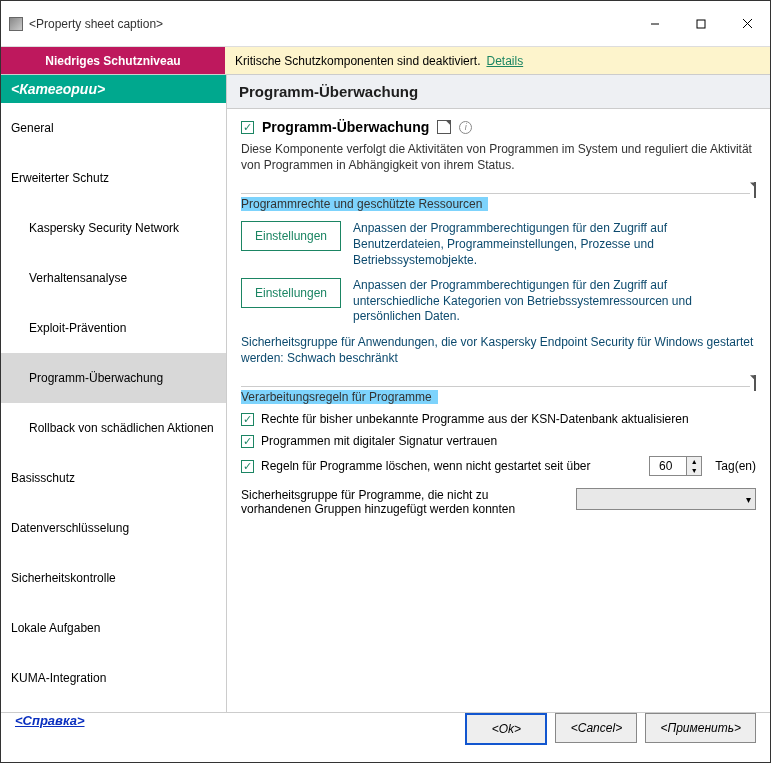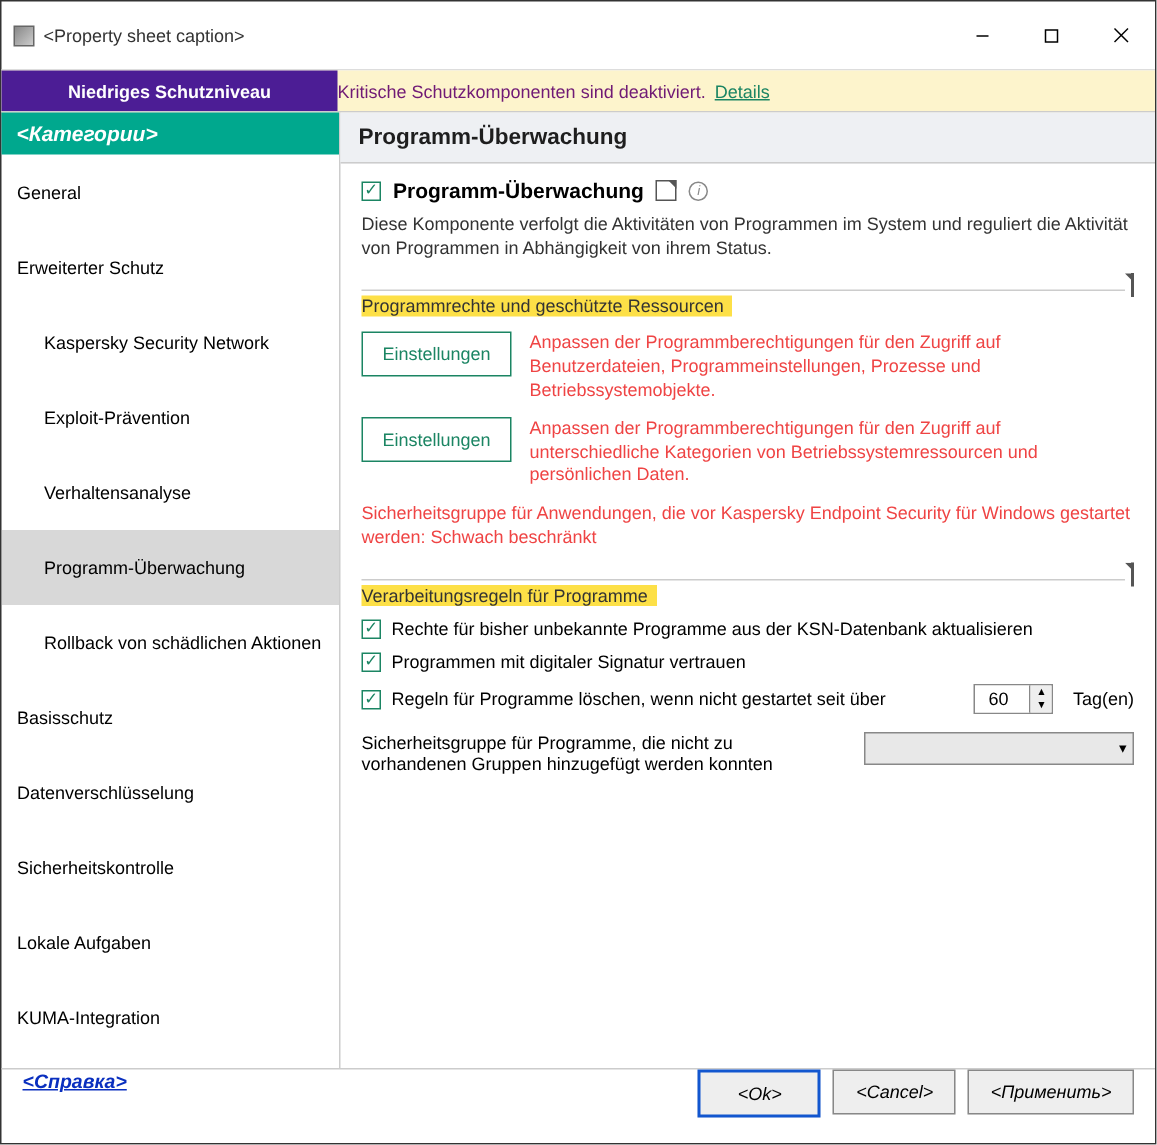--- a/index.html
+++ b/index.html
@@ -5,46 +5,46 @@
 * { box-sizing: border-box; margin: 0; padding: 0; font-family: "Segoe UI", Tahoma, sans-serif; font-size: 12px; }
 body { background: #999; }
 .window { width: 771px; height: 763px; background: #fff; border: 1px solid #333; display: flex; flex-direction: column; position: relative; }
 .titlebar { height: 46px; display: flex; align-items: center; justify-content: space-between; padding: 0 0 0 8px; border-bottom: 1px solid #ddd; }
 .titlebar-left { display: flex; align-items: center; gap: 6px; }
 .app-icon { width: 14px; height: 14px; background: linear-gradient(135deg,#888,#ccc); border:1px solid #666; }
 .title-text { color:#333; }
 .win-controls { display:flex; }
 .win-btn { width:46px; height:30px; display:flex; align-items:center; justify-content:center; font-size:14px; cursor:default; }
 .alert-bar { height:28px; background:#fdf4cc; display:flex; align-items:center; border-bottom:1px solid #ccc; }
-.alert-badge { background:#4c1d95; color:#fff; font-weight:bold; width:224px; height:100%; display:flex; align-items:center; justify-content:center; }
-.alert-text { color:#701a75; }
+.alert-badge { background:#be185d; color:#fff; font-weight:bold; width:224px; height:100%; display:flex; align-items:center; justify-content:center; }
+.alert-text { padding-left:10px; color:#000000; }
 .alert-link { color:#1b8563; text-decoration:underline; margin-left:6px; cursor:pointer; }
 .body { flex:1; display:flex; min-height:0; }
 .sidebar { width:226px; border-right:1px solid #ccc; display:flex; flex-direction:column; }
 .sidebar-header { background:#00a88e; color:#fff; font-weight:bold; font-style:italic; padding:6px 10px; font-size:14px; }
 .nav { flex:1; overflow:auto; }
 .nav-item { padding:18px 10px; cursor:default; color:#000; }
 .nav-item.sub { padding-left:28px; }
 .nav-item.active { background:#d8d8d8; }
 .content { flex:1; display:flex; flex-direction:column; min-height:0; }
 .content-header { background:#eef0f3; padding:8px 12px; border-bottom:1px solid #ccc; font-size:15px; font-weight:600; color:#1e1e1e; }
 .content-body { flex:1; padding:10px 14px; overflow:auto; }
 .section-title-row { display:flex; align-items:center; gap:8px; }
 .section-title { font-weight:bold; font-size:14px; }
 .icon-sq { width:14px; height:14px; border:1px solid #555; position:relative; }
 .icon-sq::after { content:""; position:absolute; right:-1px; top:-1px; width:6px; height:6px; background:#555; clip-path:polygon(0 0,100% 0,100% 100%); }
 .info-icon { width:13px; height:13px; border:1px solid #888; border-radius:50%; display:inline-flex; align-items:center; justify-content:center; font-size:9px; font-style:italic; color:#888; }
 .desc { margin-top:6px; color:#333; line-height:1.35; }
 .fieldset { margin-top:14px; border:none; position:relative; padding-top:10px; }
 .fieldset::before { content:""; position:absolute; left:0; right:0; top:6px; height:1px; background:#ccc; }
-.fieldset-label { position:relative; background:#fde047; display:inline-block; padding-right:6px; z-index:1; margin-top:-16px; color:#333; }
+.fieldset-label { position:relative; background:#7dd3fc; display:inline-block; padding-right:6px; z-index:1; margin-top:-16px; color:#333; }
 .fieldset-icon { position:absolute; right:0; top:-4px; background:#fff; padding-left:4px; }
 .row { display:flex; align-items:flex-start; gap:12px; margin-top:10px; }
 .btn-green { border:1px solid #1b8563; color:#1b8563; background:#fff; padding:7px 0; width:100px; text-align:center; cursor:default; }
-.row-text { flex:1; color:#ef4444; line-height:1.3; }
+.row-text { flex:1; color:#0c4a6e; line-height:1.3; }
 .checkbox-row { display:flex; align-items:center; gap:7px; margin-top:8px; }
 .chk { width:13px; height:13px; border:1px solid #1b8563; display:flex; align-items:center; justify-content:center; color:#1b8563; font-size:11px; line-height:1; }
 .spin { display:inline-flex; border:1px solid #888; height:20px; margin-left:auto; }
 .spin input { width:36px; border:none; text-align:right; padding-right:14px; font-size:12px; outline:none; }
 .spin-btns { display:flex; flex-direction:column; border-left:1px solid #888; }
 .spin-btn { height:10px; width:14px; display:flex; align-items:center; justify-content:center; font-size:7px; background:#eee; }
 .unit { margin-left:6px; }
 .select-row { display:flex; align-items:flex-start; gap:12px; margin-top:12px; }
 .select { width:180px; height:22px; border:1px solid #888; background:#e8e8e8; display:flex; align-items:center; justify-content:flex-end; padding-right:4px; margin-left:auto; }
 .select .chev { font-size:10px; }
@@ -90,22 +90,22 @@
     <span class="alert-link">Details</span>
   </div>
 
   <div class="body">
     <div class="sidebar">
       <div class="sidebar-header">&lt;Категории&gt;</div>
       <div class="nav" id="nav">
           <div class="nav-item">General</div>
           <div class="nav-item">Erweiterter Schutz</div>
           <div class="nav-item sub">Kaspersky Security Network</div>
+          <div class="nav-item sub">Verhaltensanalyse</div>
           <div class="nav-item sub">Exploit-Prävention</div>
-          <div class="nav-item sub">Verhaltensanalyse</div>
           <div class="nav-item sub active">Programm-Überwachung</div>
           <div class="nav-item sub">Rollback von schädlichen Aktionen</div>
           <div class="nav-item">Basisschutz</div>
           <div class="nav-item">Datenverschlüsselung</div>
           <div class="nav-item">Sicherheitskontrolle</div>
           <div class="nav-item">Lokale Aufgaben</div>
           <div class="nav-item">KUMA-Integration</div>
           <div class="nav-item">Allgemeine Einstellungen</div>
           <div class="nav-item">Event configuration</div>
         </div>

